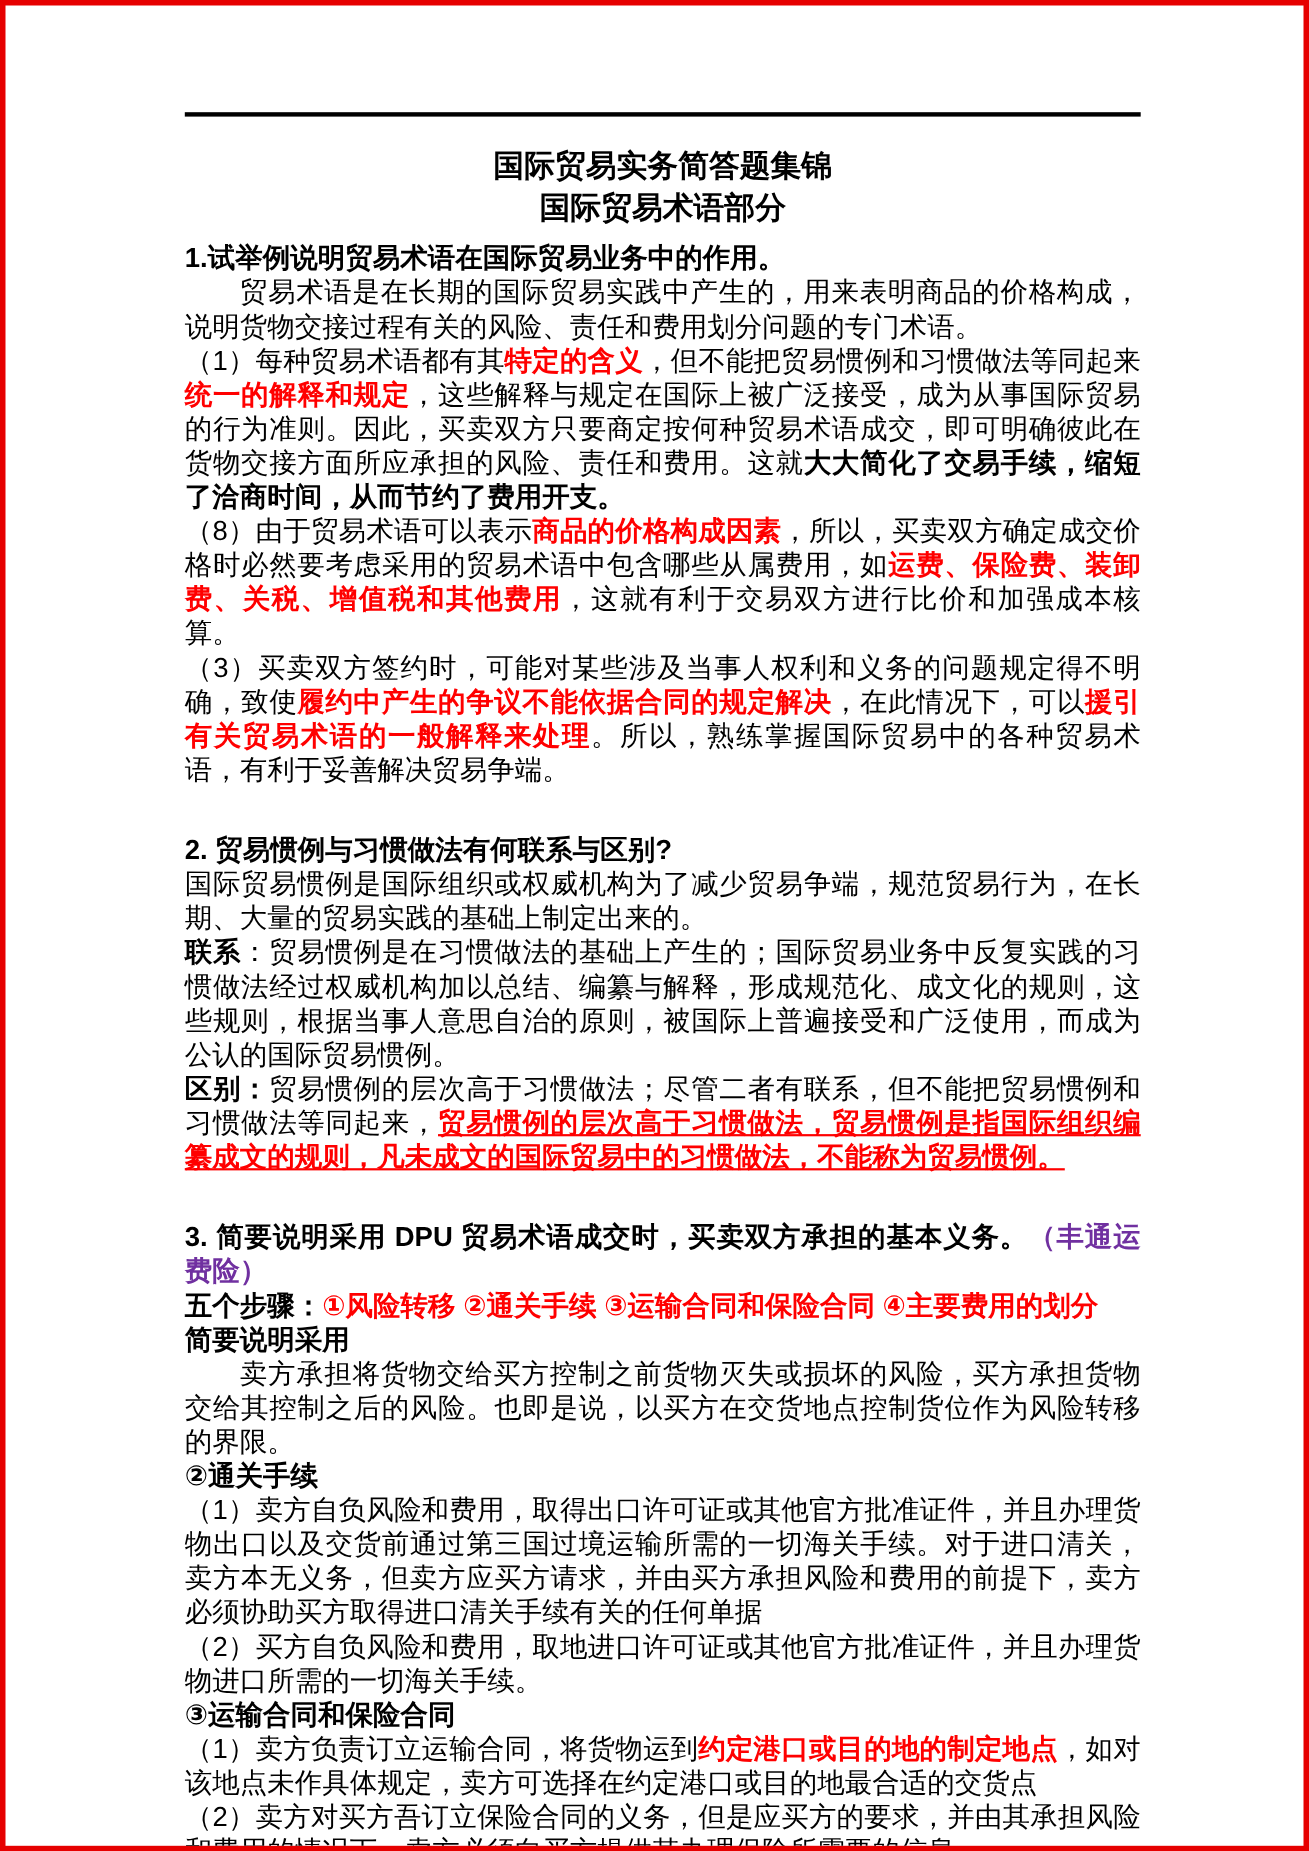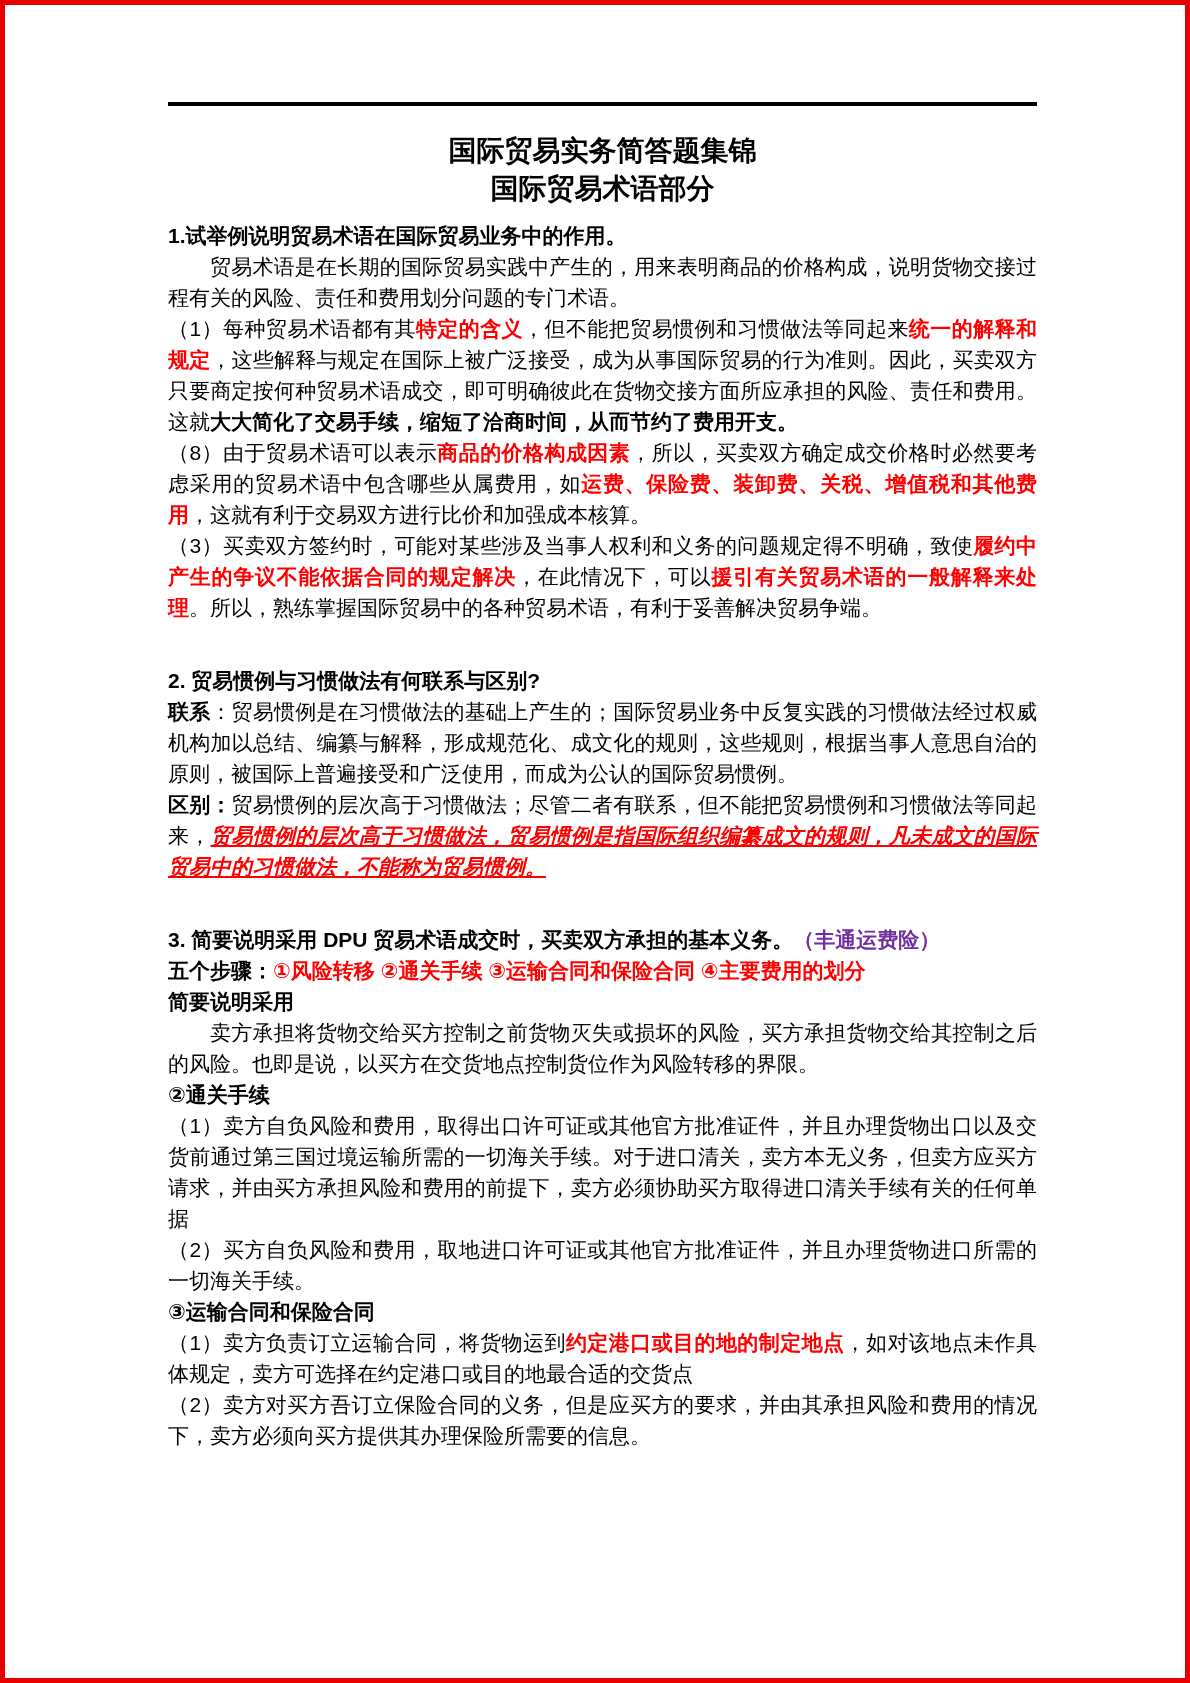--- a/index.html
+++ b/index.html
@@ -24,48 +24,49 @@
     margin: 0 0 26px 0;
   }
   .title-wrap { margin-bottom: 12px; }
   .doc-title {
     font-size: 28px;
     font-weight: bold;
     text-align: center;
     line-height: 38px;
   }
   .block {
-    font-size: 21px;
+    font-size: 25px;
     line-height: 31px;
     text-align: justify;
   }
   .block.indent { text-indent: 2em; }
   .block.gap { margin-top: 42px; }
   .seg-b   { font-weight: bold; }
   .seg-rb  { color: #ff0000; font-weight: bold; }
-  .seg-rbu { color: #ff0000; font-weight: bold; text-decoration: underline; font-style: italic; }
+  .seg-rbu { color: #ff0000; font-weight: bold; text-decoration: underline; }
   .seg-pb  { color: #7030a0; font-weight: bold; }
 </style>
 </head>
 <body>
 
 <div class="page">
   <div class="content">
     <hr class="top-rule">
     <div class="title-wrap">
       <div class="doc-title">国际贸易实务简答题集锦</div>
       <div class="doc-title">国际贸易术语部分</div>
     </div>
     <div id="doc-body">
         <p class="block"><span class="seg-b">1.试举例说明贸易术语在国际贸易业务中的作用。</span></p>
         <p class="block indent"><span>贸易术语是在长期的国际贸易实践中产生的，用来表明商品的价格构成，说明货物交接过程有关的风险、责任和费用划分问题的专门术语。</span></p>
         <p class="block"><span>（1）每种贸易术语都有其</span><span class="seg-rb">特定的含义</span><span>，但不能把贸易惯例和习惯做法等同起来</span><span class="seg-rb">统一的解释和规定</span><span>，这些解释与规定在国际上被广泛接受，成为从事国际贸易的行为准则。因此，买卖双方只要商定按何种贸易术语成交，即可明确彼此在货物交接方面所应承担的风险、责任和费用。这就</span><span class="seg-b">大大简化了交易手续，缩短了洽商时间，从而节约了费用开支。</span></p>
         <p class="block"><span>（8）由于贸易术语可以表示</span><span class="seg-rb">商品的价格构成因素</span><span>，所以，买卖双方确定成交价格时必然要考虑采用的贸易术语中包含哪些从属费用，如</span><span class="seg-rb">运费、保险费、装卸费、关税、增值税和其他费用</span><span>，这就有利于交易双方进行比价和加强成本核算。</span></p>
         <p class="block"><span>（3）买卖双方签约时，可能对某些涉及当事人权利和义务的问题规定得不明确，致使</span><span class="seg-rb">履约中产生的争议不能依据合同的规定解决</span><span>，在此情况下，可以</span><span class="seg-rb">援引有关贸易术语的一般解释来处理</span><span>。所以，熟练掌握国际贸易中的各种贸易术语，有利于妥善解决贸易争端。</span></p>
         <p class="block gap"><span class="seg-b">2. 贸易惯例与习惯做法有何联系与区别?</span></p>
+        <p class="block"><span>国际贸易惯例是国际组织或权威机构为了减少贸易争端，规范贸易行为，在长期、大量的贸易实践的基础上制定出来的。</span></p>
         <p class="block"><span class="seg-b">联系</span><span>：贸易惯例是在习惯做法的基础上产生的；国际贸易业务中反复实践的习惯做法经过权威机构加以总结、编纂与解释，形成规范化、成文化的规则，这些规则，根据当事人意思自治的原则，被国际上普遍接受和广泛使用，而成为公认的国际贸易惯例。</span></p>
         <p class="block"><span class="seg-b">区别：</span><span>贸易惯例的层次高于习惯做法；尽管二者有联系，但不能把贸易惯例和习惯做法等同起来，</span><span class="seg-rbu">贸易惯例的层次高于习惯做法，贸易惯例是指国际组织编纂成文的规则，凡未成文的国际贸易中的习惯做法，不能称为贸易惯例。</span></p>
         <p class="block gap"><span class="seg-b">3. 简要说明采用 DPU 贸易术语成交时，买卖双方承担的基本义务。</span><span class="seg-pb">（丰通运费险）</span></p>
         <p class="block"><span class="seg-b">五个步骤：</span><span class="seg-rb">①风险转移 ②通关手续 ③运输合同和保险合同 ④主要费用的划分</span></p>
         <p class="block"><span class="seg-b">简要说明采用</span></p>
         <p class="block indent"><span>卖方承担将货物交给买方控制之前货物灭失或损坏的风险，买方承担货物交给其控制之后的风险。也即是说，以买方在交货地点控制货位作为风险转移的界限。</span></p>
         <p class="block"><span class="seg-b">②通关手续</span></p>
         <p class="block"><span>（1）卖方自负风险和费用，取得出口许可证或其他官方批准证件，并且办理货物出口以及交货前通过第三国过境运输所需的一切海关手续。对于进口清关，卖方本无义务，但卖方应买方请求，并由买方承担风险和费用的前提下，卖方必须协助买方取得进口清关手续有关的任何单据</span></p>
         <p class="block"><span>（2）买方自负风险和费用，取地进口许可证或其他官方批准证件，并且办理货物进口所需的一切海关手续。</span></p>
         <p class="block"><span class="seg-b">③运输合同和保险合同</span></p>

